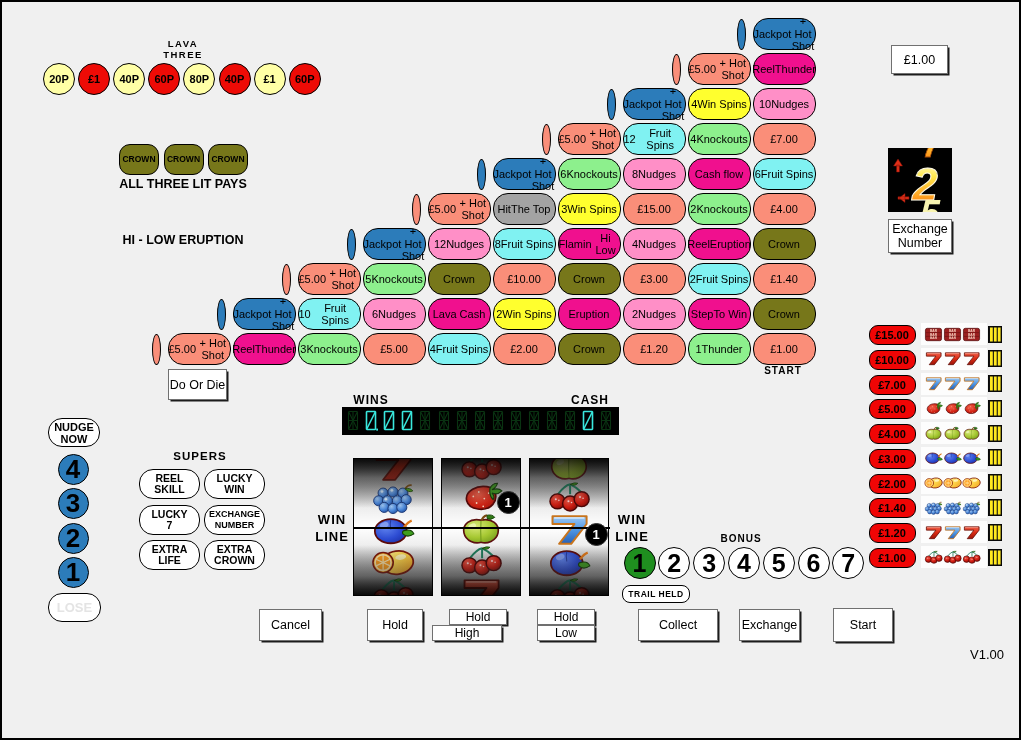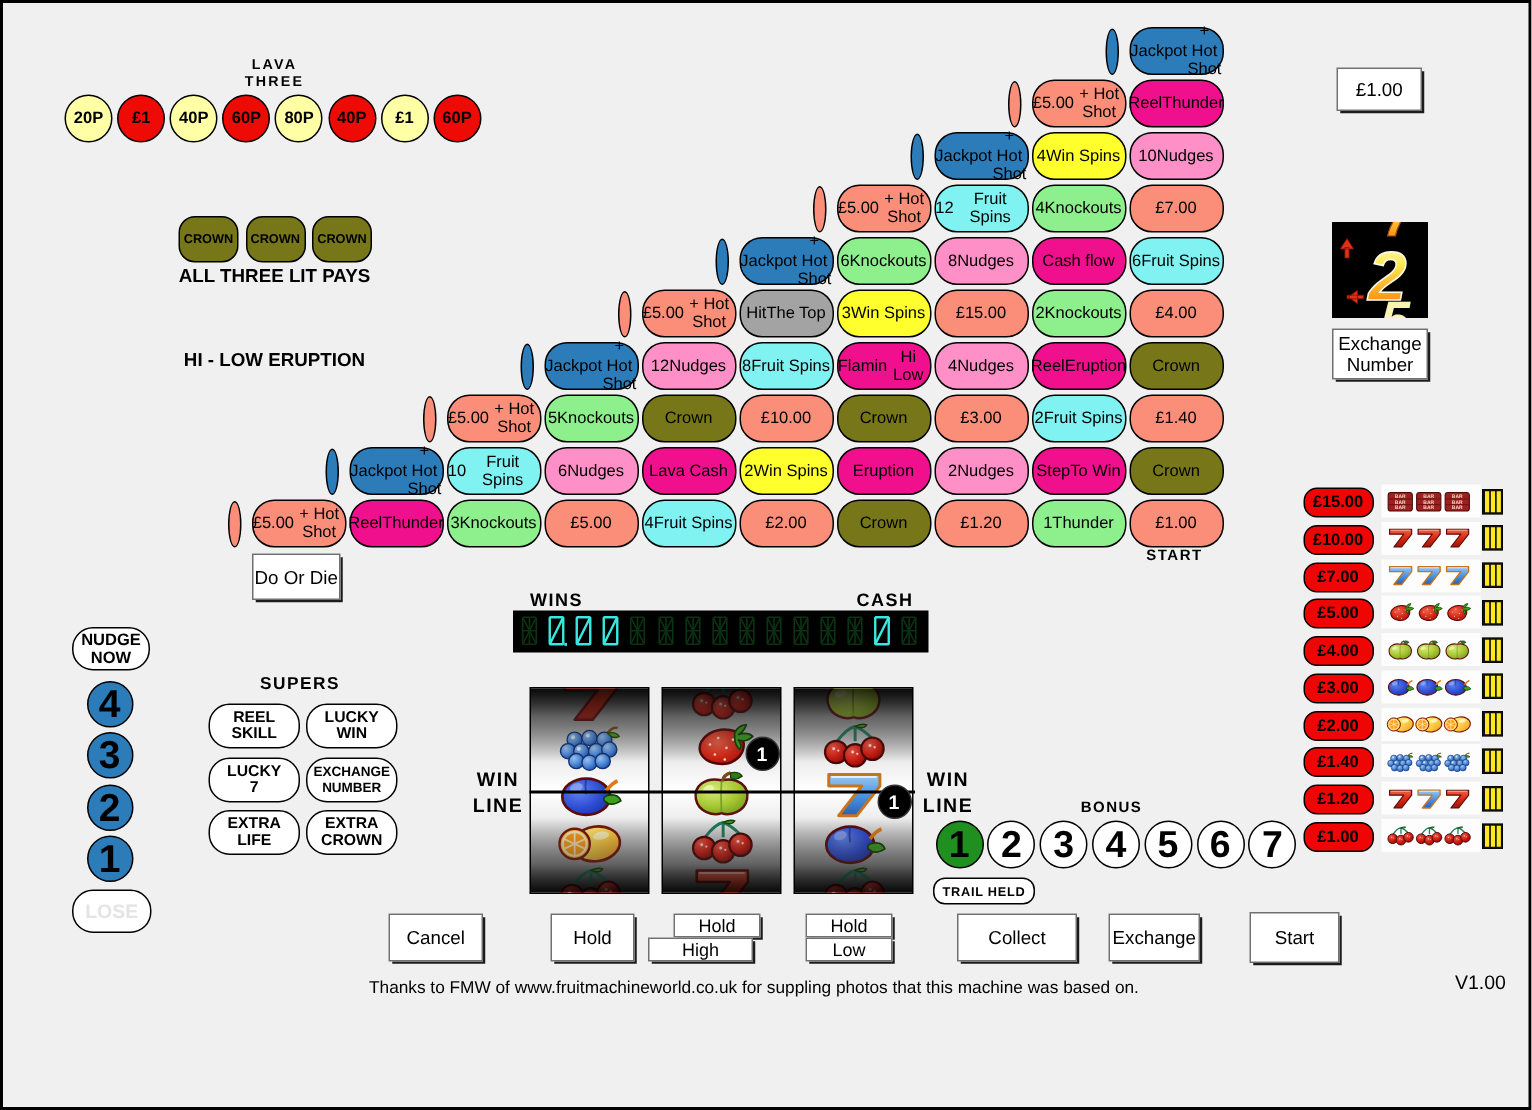--- a/index.html
+++ b/index.html
@@ -721,21 +721,20 @@
     <div class="ovalw abs" style="left: 620px; top: 583px; width: 66px; height: 16px; border-radius: 8px; font-size: 8.5px; letter-spacing: 0.5px;">TRAIL HELD</div>
     <div class="btn3d abs" style="left: 257px; top: 607px; width: 63px; height: 32px;">Cancel</div>
     <div class="btn3d abs" style="left: 365px; top: 607px; width: 56px; height: 32px;">Hold</div>
     <div class="btn3d abs" style="left: 447px; top: 607px; width: 58px; height: 16px; font-size: 12px;">Hold</div>
     <div class="btn3d abs" style="left: 430px; top: 623px; width: 70px; height: 16px; font-size: 12px;">High</div>
     <div class="btn3d abs" style="left: 535px; top: 607px; width: 58px; height: 16px; font-size: 12px;">Hold</div>
     <div class="btn3d abs" style="left: 535px; top: 623px; width: 58px; height: 16px; font-size: 12px;">Low</div>
     <div class="btn3d abs" style="left: 636px; top: 607px; width: 80px; height: 32px;">Collect</div>
     <div class="btn3d abs" style="left: 737px; top: 607px; width: 61px; height: 32px;">Exchange</div>
     <div class="btn3d abs" style="left: 831px; top: 606px; width: 60px; height: 34px;">Start</div>
-    <div class="abs" style="left: 244px; top: 651px; width: 560px; font-size: 11.5px;">Thanks to FMW of www.fruitmachineworld.co.uk for suppling photos that this machine was based on.</div>
     <div class="abs" style="left: 968px; top: 645px; width: 50px; font-size: 13px;">V1.00</div>
   </div>
 
 <svg width="0" height="0" style="position:absolute" aria-hidden="true">
 <defs>
   <radialGradient id="gCherry" cx="35%" cy="30%" r="80%">
     <stop offset="0%" stop-color="#f05545"></stop>
         <stop offset="55%" stop-color="#cf1d12"></stop>
         <stop offset="100%" stop-color="#7e0b05"></stop>
   </radialGradient>

